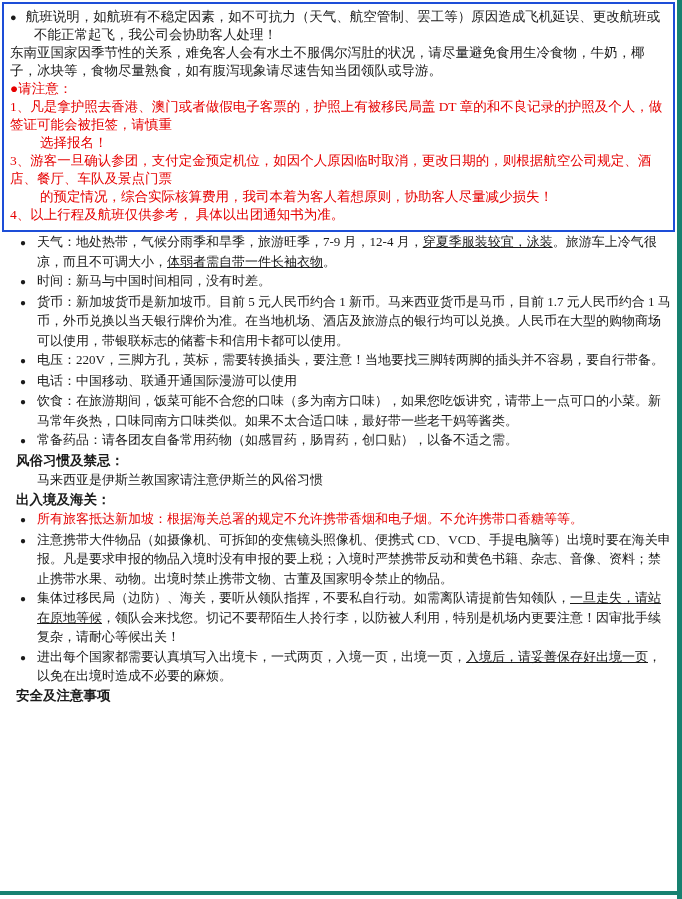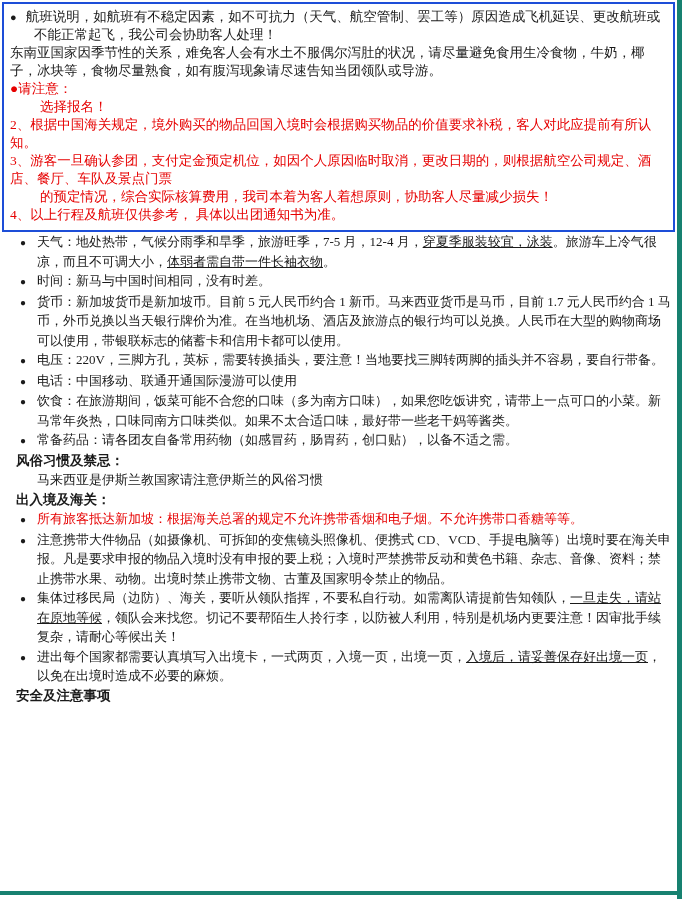--- a/index.html
+++ b/index.html
@@ -63,35 +63,35 @@
 
 <div class="page">
 
   <div class="stripe-right"></div>
   <div class="stripe-bottom"></div>
 
   <div class="notice-box">
     <p class="hang"><span class="bullet">●</span><span>航班说明，如航班有不稳定因素，如不可抗力（天气、航空管制、罢工等）原因造成飞机延误、更改航班或不能正常起飞，我公司会协助客人处理！</span></p>
     <p>东南亚国家因季节性的关系，难免客人会有水土不服偶尔泻肚的状况，请尽量避免食用生冷食物，牛奶，椰子，冰块等，食物尽量熟食，如有腹泻现象请尽速告知当团领队或导游。</p>
     <p class="red bold-red">●请注意：</p>
+    <p class="red">1、凡是拿护照去香港、澳门或者做假电子客票的，护照上有被移民局盖 DT 章的和不良记录的护照及个人，做签证可能会被拒签，请慎重</p>
     <p class="red attn-indent">选择报名！</p>
-    <p class="red">2、根据中国海关规定，境外购买的物品回国入境时会根据购买物品的价值要求补税，客人对此应提前有所认知。</p>
     <p class="red">3、游客一旦确认参团，支付定金预定机位，如因个人原因临时取消，更改日期的，则根据航空公司规定、酒店、餐厅、车队及景点门票</p>
     <p class="red attn-indent">的预定情况，综合实际核算费用，我司本着为客人着想原则，协助客人尽量减少损失！</p>
     <p class="red">4、以上行程及航班仅供参考， 具体以出团通知书为准。</p>
   </div>
 
   <div class="lower">
 
 
     <div class="info">
 
       <div class="li">
         <span class="bullet">●</span>
-        <span class="li-text"><span>天气：</span><span>地处热带，气候分雨季和旱季，旅游旺季，7-5 月，12-4 月，</span><span class="u">穿夏季服装较宜，泳装</span><span>。旅游车上冷气很凉，而且不可调大小，</span><span class="u">体弱者需自带一件长袖衣物</span><span>。</span></span>
+        <span class="li-text"><span>天气：</span><span>地处热带，气候分雨季和旱季，旅游旺季，7-9 月，12-4 月，</span><span class="u">穿夏季服装较宜，泳装</span><span>。旅游车上冷气很凉，而且不可调大小，</span><span class="u">体弱者需自带一件长袖衣物</span><span>。</span></span>
       </div>
 
       <div class="li">
         <span class="bullet">●</span>
         <span class="li-text"><span>时间：</span><span>新马与中国时间相同，没有时差。</span></span>
       </div>
 
       <div class="li">
         <span class="bullet">●</span>
         <span class="li-text"><span>货币：</span><span>新加坡货币是新加坡币。目前 5 元人民币约合 1 新币。马来西亚货币是马币，目前 1.7 元人民币约合 1 马币，外币兑换以当天银行牌价为准。在当地机场、酒店及旅游点的银行均可以兑换。人民币在大型的购物商场可以使用，带银联标志的储蓄卡和信用卡都可以使用。</span></span>

